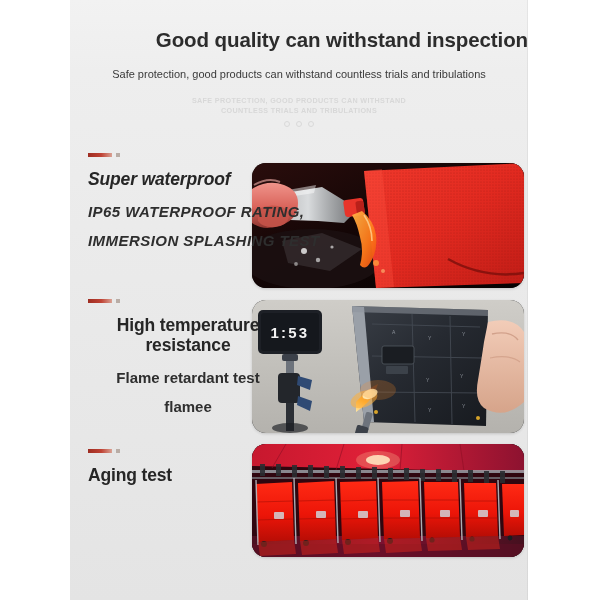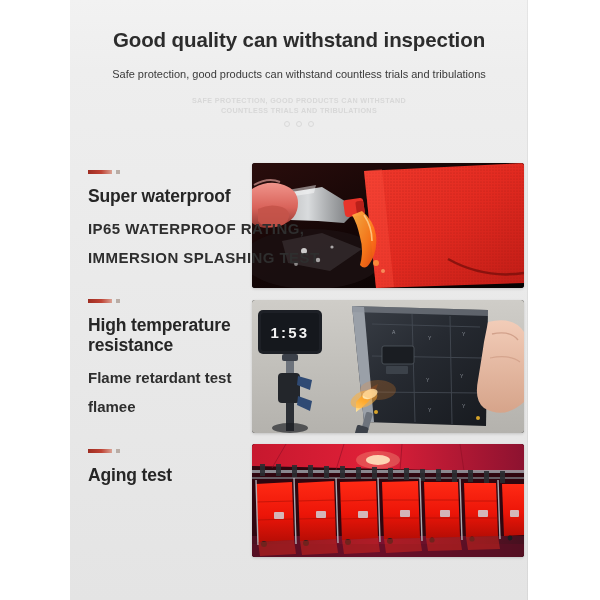--- a/index.html
+++ b/index.html
@@ -50,20 +50,21 @@
     text-align: center;
   }
   .title {
     margin: 0;
     padding-top: 28px;
     font-size: 20.5px;
     font-weight: bold;
     color: #2c2c2c;
     letter-spacing: -0.1px;
     line-height: 1.2;
+    text-align: right;
   }
   .subtitle {
     margin: 0;
     padding-top: 14px;
     font-size: 11px;
     font-weight: normal;
     color: #3a3a3a;
     line-height: 1.3;
   }
   .ghost-block {
@@ -141,34 +142,34 @@
   }
   .feat-line.caps {
     letter-spacing: 0.45px;
   }
 
   
   .photo {
     position: absolute;
     left: 252px;
     width: 272px;
-    border-radius: 3px;
+    border-radius: 14px;
     overflow: hidden;
     box-shadow: 0 1px 3px rgba(0,0,0,0.16);
     background: #111;
   }
   .photo svg { display: block; width: 100%; height: 100%; }
 
   
   #row-1 { top: 150px; height: 140px; }
-  #row-1 .feature-text { top: 17px; }
+  #row-1 .feature-text { top: 0; font-style: italic; }
   #row-1 .photo { top: 13px; height: 125px; }
 
   #row-2 { top: 292px; height: 148px; }
-  #row-2 .feature-text { top: 4px; }
+  #row-2 .feature-text { top: 4px; text-align: center; }
   #row-2 .photo { top: 8px; height: 133px; }
 
   #row-3 { top: 436px; height: 124px; padding-left: 40px; }
   #row-3 .feature-text { top: 10px; }
   #row-3 .photo { top: 8px; height: 113px; }
 </style>
 </head>
 <body>
 
 <div class="page">

